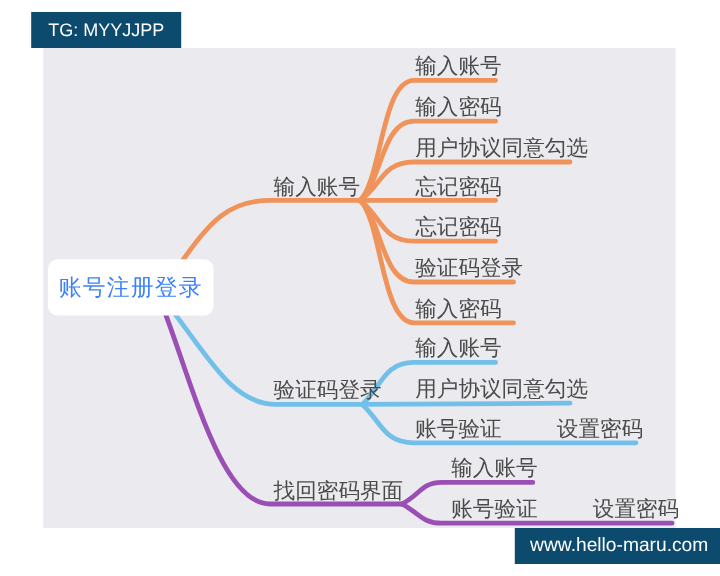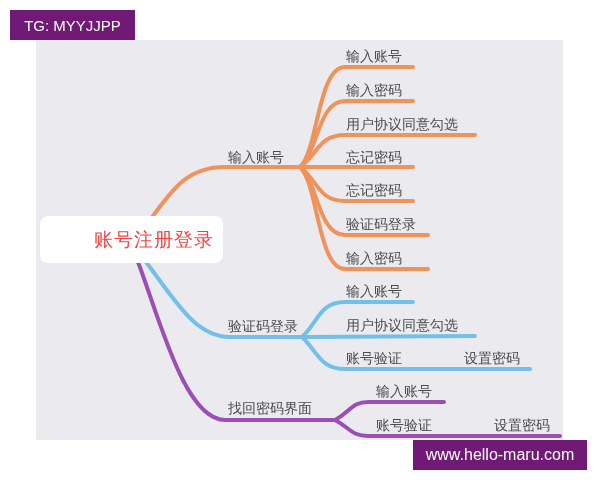--- a/index.html
+++ b/index.html
@@ -10,30 +10,30 @@
     }
     .canvas {
       position: absolute; left: 36px; top: 40px; width: 527px; height: 400px;
       background: #ebebef;
     }
     svg.lines { position: absolute; left: 0; top: 0; width: 600px; height: 480px; }
     .root-box {
       position: absolute; left: 40px; top: 216px; width: 138px; height: 47px;
       background: #ffffff; border-radius: 8px;
       display: flex; align-items: center; justify-content: center;
-      font-size: 19px; color: #ef4444; letter-spacing: 1px; padding-left: 45px;
+      font-size: 19px; color: #3b82f6; letter-spacing: 1px;
     }
     .label {
-      position: absolute; font-size: 14px; color: #4a4a4a; white-space: nowrap;
+      position: absolute; font-size: 18px; color: #4a4a4a; white-space: nowrap;
       line-height: 18px;
     }
     .tag {
-      position: absolute; background: #701a75; color: #ffffff;
+      position: absolute; background: #0c4a6e; color: #ffffff;
       font-family: "Liberation Sans", sans-serif; font-size: 15px;
-      display: flex; align-items: center; justify-content: center;
+      display: flex; align-items: center; justify-content: center; margin-left: 16px;
     }
     .tag-top { left: 10px; top: 10px; width: 125px; height: 30px; }
     .tag-bottom { left: 413px; top: 440px; width: 174px; height: 30px; font-size: 16px; }
   </style>
 </head>
 <body>
 
 <div class="canvas"></div>
 
 <svg class="lines" viewBox="0 0 600 480">

